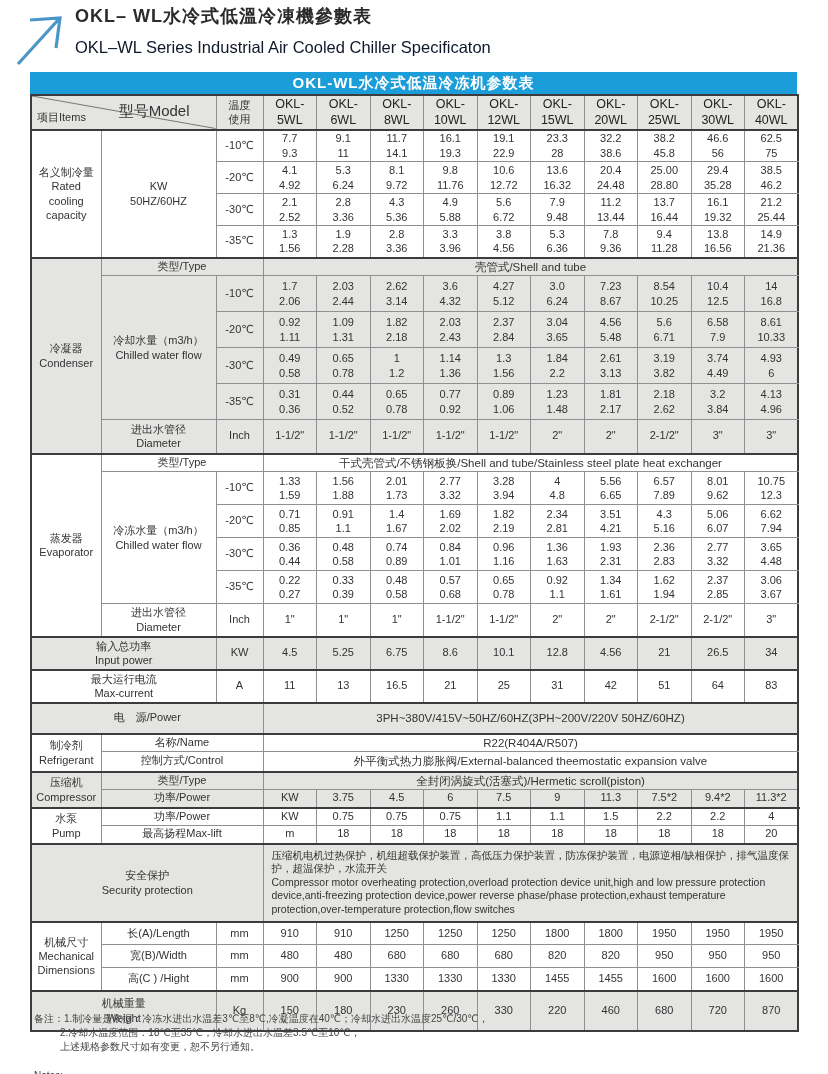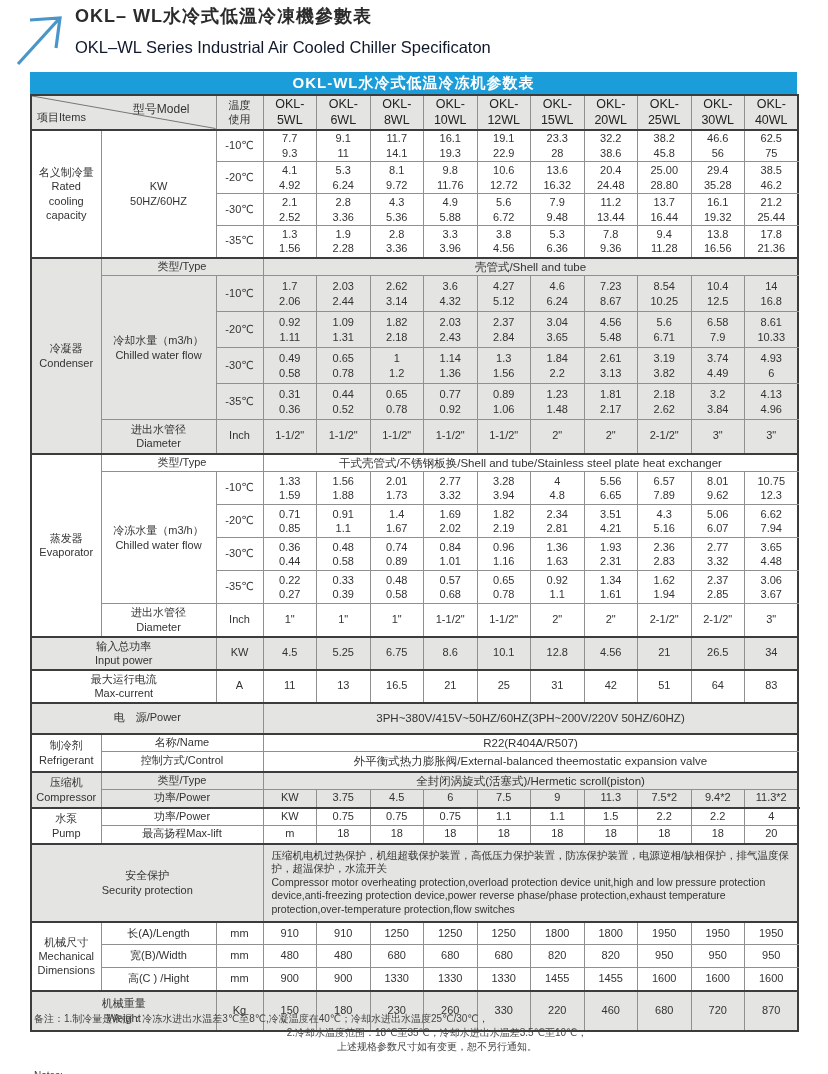--- a/index.html
+++ b/index.html
@@ -18,24 +18,24 @@
   td div{line-height:1.3;}
   tr.sec>td{border-top:2px solid #3c3c3c;}
   .g{background:#e4e4e2;}
   .model-h{font-size:12.5px;color:#222;}
   .typeval{font-size:11.5px;}
   .lab{font-size:11px;}
   .secur{font-size:10.5px;text-align:left;padding:4px 8px;line-height:1.45;}
   .diagcell{position:relative;}
   .diagcell svg.diag{position:absolute;left:0;top:0;width:100%;height:100%;}
   .diagcell .it{position:absolute;left:5px;bottom:4px;font-size:11px;}
-  .diagcell .mo{position:absolute;right:26px;top:6px;font-size:12px;}
+  .diagcell .mo{position:absolute;right:26px;top:6px;font-size:15px;}
   
   .notes{position:absolute;left:34px;top:1012px;width:780px;font-size:10px;color:#444;line-height:1.42;}
-  .notes .indent{padding-left:26px;text-align:center;}
+  .notes .indent{padding-left:26px;}
   .notes .en{margin-top:14px;}
 </style>
 </head>
 <body>
 
 <div class="page">
 
   <div class="doc-header">
     <svg class="logo" width="56" height="58" viewBox="0 0 56 58">
       <path d="M6 56 L46 12 M18 12 L48 10 L44 40" fill="none" stroke="#4a96c8" stroke-width="3.2"></path>
@@ -286,21 +286,21 @@
             </td>
             <td>
               <div>9.4</div>
               <div>11.28</div>
             </td>
             <td>
               <div>13.8</div>
               <div>16.56</div>
             </td>
             <td>
-              <div>17.8</div>
+              <div>14.9</div>
               <div>21.36</div>
             </td>
           </tr>
           <tr class="sec g" style="height: 18px;">
             <td rowspan="6" class="g lab">
               <div>冷凝器</div>
               <div>Condenser</div>
             </td>
             <td colspan="2" class="g">类型/Type</td>
             <td colspan="10" class="g typeval">壳管式/Shell and tube</td>
@@ -325,21 +325,21 @@
             </td>
             <td class="g">
               <div>3.6</div>
               <div>4.32</div>
             </td>
             <td class="g">
               <div>4.27</div>
               <div>5.12</div>
             </td>
             <td class="g">
-              <div>4.6</div>
+              <div>3.0</div>
               <div>6.24</div>
             </td>
             <td class="g">
               <div>7.23</div>
               <div>8.67</div>
             </td>
             <td class="g">
               <div>8.54</div>
               <div>10.25</div>
             </td>

